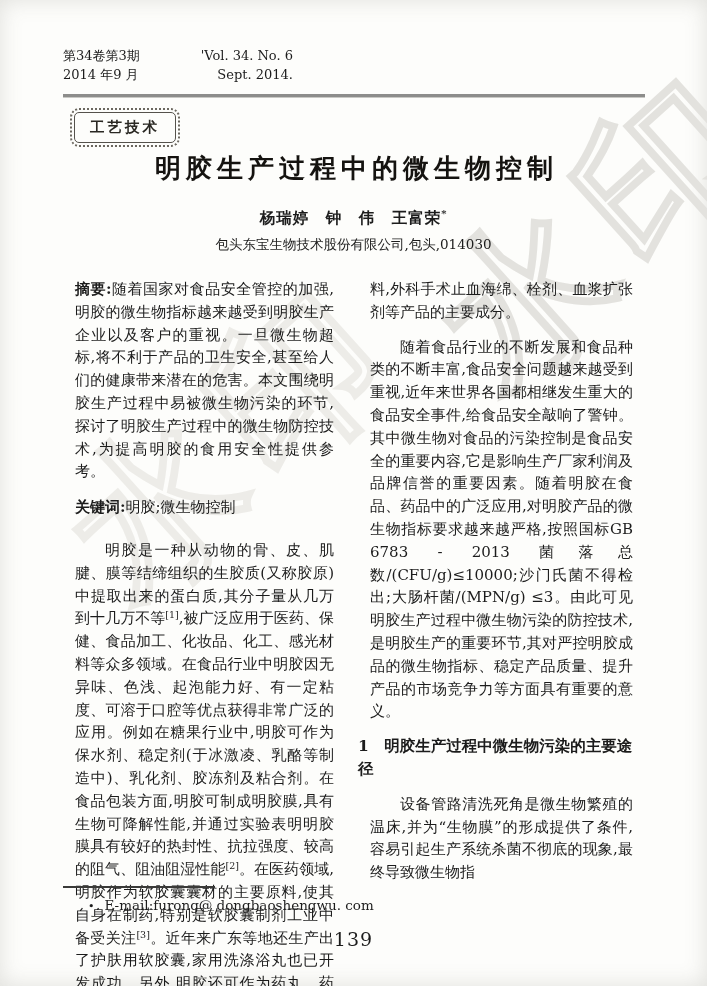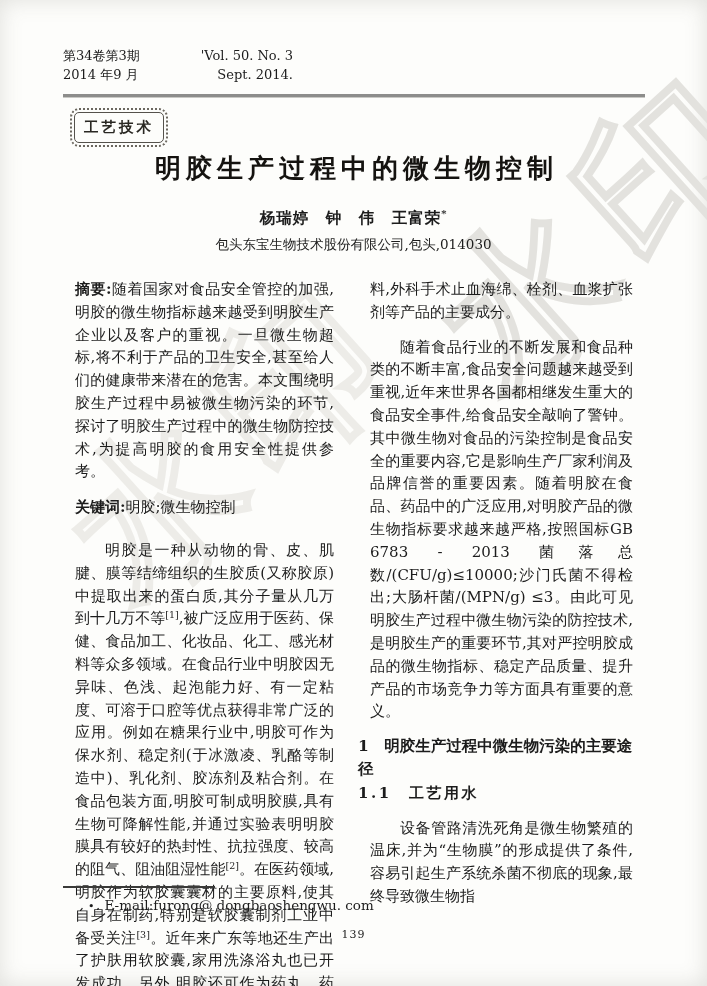--- a/index.html
+++ b/index.html
@@ -22,21 +22,21 @@
   
   .jheader{position:absolute;top:46px;left:63px;width:582px;display:flex;align-items:center;}
   .h-left{width:120px;font-size:13px;line-height:19px;}
   .h-center{flex:1;text-align:center;}
   .h-right{width:110px;text-align:right;font-size:13px;line-height:19px;}
   .jt-cn{font-size:16.5px;font-weight:700;letter-spacing:7px;}
   .jt-en{font-size:12.5px;margin-top:2px;}
   .header-rule{position:absolute;top:94px;left:63px;width:582px;height:3px;background:#8d8d8b;border-bottom:1px solid #c9c9c5;}
   
   .badge{
-    position:absolute;top:112px;left:74px;padding:5px 9px;
+    position:absolute;top:112px;left:74px;padding:5px 15px;
     font-size:14.5px;font-weight:700;letter-spacing:3px;
     border:1px solid #55524c;outline:2px dotted #6b675f;outline-offset:2px;border-radius:5px;
     color:#2a2823;
   }
   .title{position:absolute;top:148px;left:0;width:707px;margin:3px;text-align:center;
     font-size:26px;font-weight:900;letter-spacing:5px;color:#151310;}
   .authors{position:absolute;top:208px;left:0;width:707px;text-align:center;
     font-size:15.5px;font-weight:700;letter-spacing:1px;}
   .authors sup{font-size:10px;}
   .affiliation{position:absolute;top:236px;left:0;width:707px;text-align:center;font-size:13.5px;}
@@ -49,39 +49,39 @@
   .kw{margin-top:13px;}
   .intro{margin-top:20px;}
   b.lbl{font-weight:700;}
   sup.ref{font-size:9.5px;vertical-align:5px;line-height:0;}
   .sec{margin:7px 0 0 0;font-size:15.5px;font-weight:700;line-height:22.8px;text-align:left;}
   .subsec{margin:1px 0;font-size:15px;font-weight:700;letter-spacing:2.5px;line-height:22.8px;text-align:left;}
   
   .fn-rule{position:absolute;top:886px;left:63px;width:152px;height:1.5px;background:#3a3a38;}
   .footnote{position:absolute;top:897px;left:88px;font-size:13.5px;}
   .fn-marker{font-size:11px;margin-right:10px;}
-  .page-number{position:absolute;top:928px;left:0;width:707px;text-align:center;font-size:11px;letter-spacing:1px;}
+  .page-number{position:absolute;top:928px;left:0;width:707px;text-align:center;font-size:19px;letter-spacing:1px;}
 </style>
 </head>
 <body>
 
 <div class="page">
 
   <div class="wm wm1">水印</div>
   <div class="wm wm2">水印</div>
 
   <div class="content">
 
     <header class="jheader">
       <div class="h-left">
         <div>第34卷第3期</div>
         <div>2014 年9 月</div>
       </div>
       <div class="h-right">
-        <div>'Vol. 50. No. 3</div>
+        <div>'Vol. 34. No. 6</div>
         <div>Sept. 2014.</div>
       </div>
     </header>
     <div class="header-rule"></div>
 
     <div class="badge">
       <span>工艺技术</span>
     </div>
 
     <h1 class="title">明胶生产过程中的微生物控制</h1>
@@ -97,21 +97,20 @@
 
         <p class="kw"><b class="lbl">关键词:</b><span>明胶;微生物控制</span></p>
 
         <p class="intro indent"><span>明胶是一种从动物的骨、皮、肌腱、膜等结缔组织的生胶质(又称胶原)中提取出来的蛋白质,其分子量从几万到十几万不等</span><sup class="ref">[1]</sup><span>,被广泛应用于医药、保健、食品加工、化妆品、化工、感光材料等众多领域。在食品行业中明胶因无异味、色浅、起泡能力好、有一定粘度、可溶于口腔等优点获得非常广泛的应用。例如在糖果行业中,明胶可作为保水剂、稳定剂(于冰激凌、乳酪等制造中)、乳化剂、胶冻剂及粘合剂。在食品包装方面,明胶可制成明胶膜,具有生物可降解性能,并通过实验表明明胶膜具有较好的热封性、抗拉强度、较高的阻气、阻油阻湿性能</span><sup class="ref">[2]</sup><span>。在医药领域,明胶作为软胶囊囊材的主要原料,使其自身在制药,特别是软胶</span><span>囊制剂工业中备受关注</span><sup class="ref">[3]</sup><span>。近年来广东等地还生产出了护肤用软胶囊,家用洗涤浴丸也已开发成功。另外,明胶还可作为药丸、药片的结合剂和调料剂、糖衣的主要成分,保护性辅</span></p>
       </section>
 
       <section class="col right">
         <p>料,外科手术止血海绵、栓剂、血浆扩张剂等产品的主要成分。</p>
         <p class="indent">随着食品行业的不断发展和食品种类的不断丰富,食品安全问题越来越受到重视,近年来世界各国都相继发生重大的食品安全事件,给食品安全敲响了警钟。其中微生物对食品的污染控制是食品安全的重要内容,它是影响生产厂家利润及品牌信誉的重要因素。随着明胶在食品、药品中的广泛应用,对明胶产品的微生物指标要求越来越严格,按照国标GB 6783 - 2013 菌落总数/(CFU/g)≤10000;沙门氏菌不得检出;大肠杆菌/(MPN/g) ≤3。由此可见明胶生产过程中微生物污染的防控技术,是明胶生产的重要环节,其对严控明胶成品的微生物指标、稳定产品质量、提升产品的市场竞争力等方面具有重要的意义。</p>
         <h2 class="sec">1　明胶生产过程中微生物污染的主要途径</h2>
-        <h3 class="subsec">1.1　工艺用水</h3>
         <p class="indent">设备管路清洗死角是微生物繁殖的温床,并为“生物膜”的形成提供了条件,容易引起生产系统杀菌不彻底的现象,最终导致微生物指</p>
       </section>
 
     </main>
 
     <div class="fn-rule"></div>
     <div class="footnote"><span class="fn-marker">•</span><span>E-mail:furong@ dongbaoshengwu. com</span></div>
 
     <div class="page-number">139</div>
 

